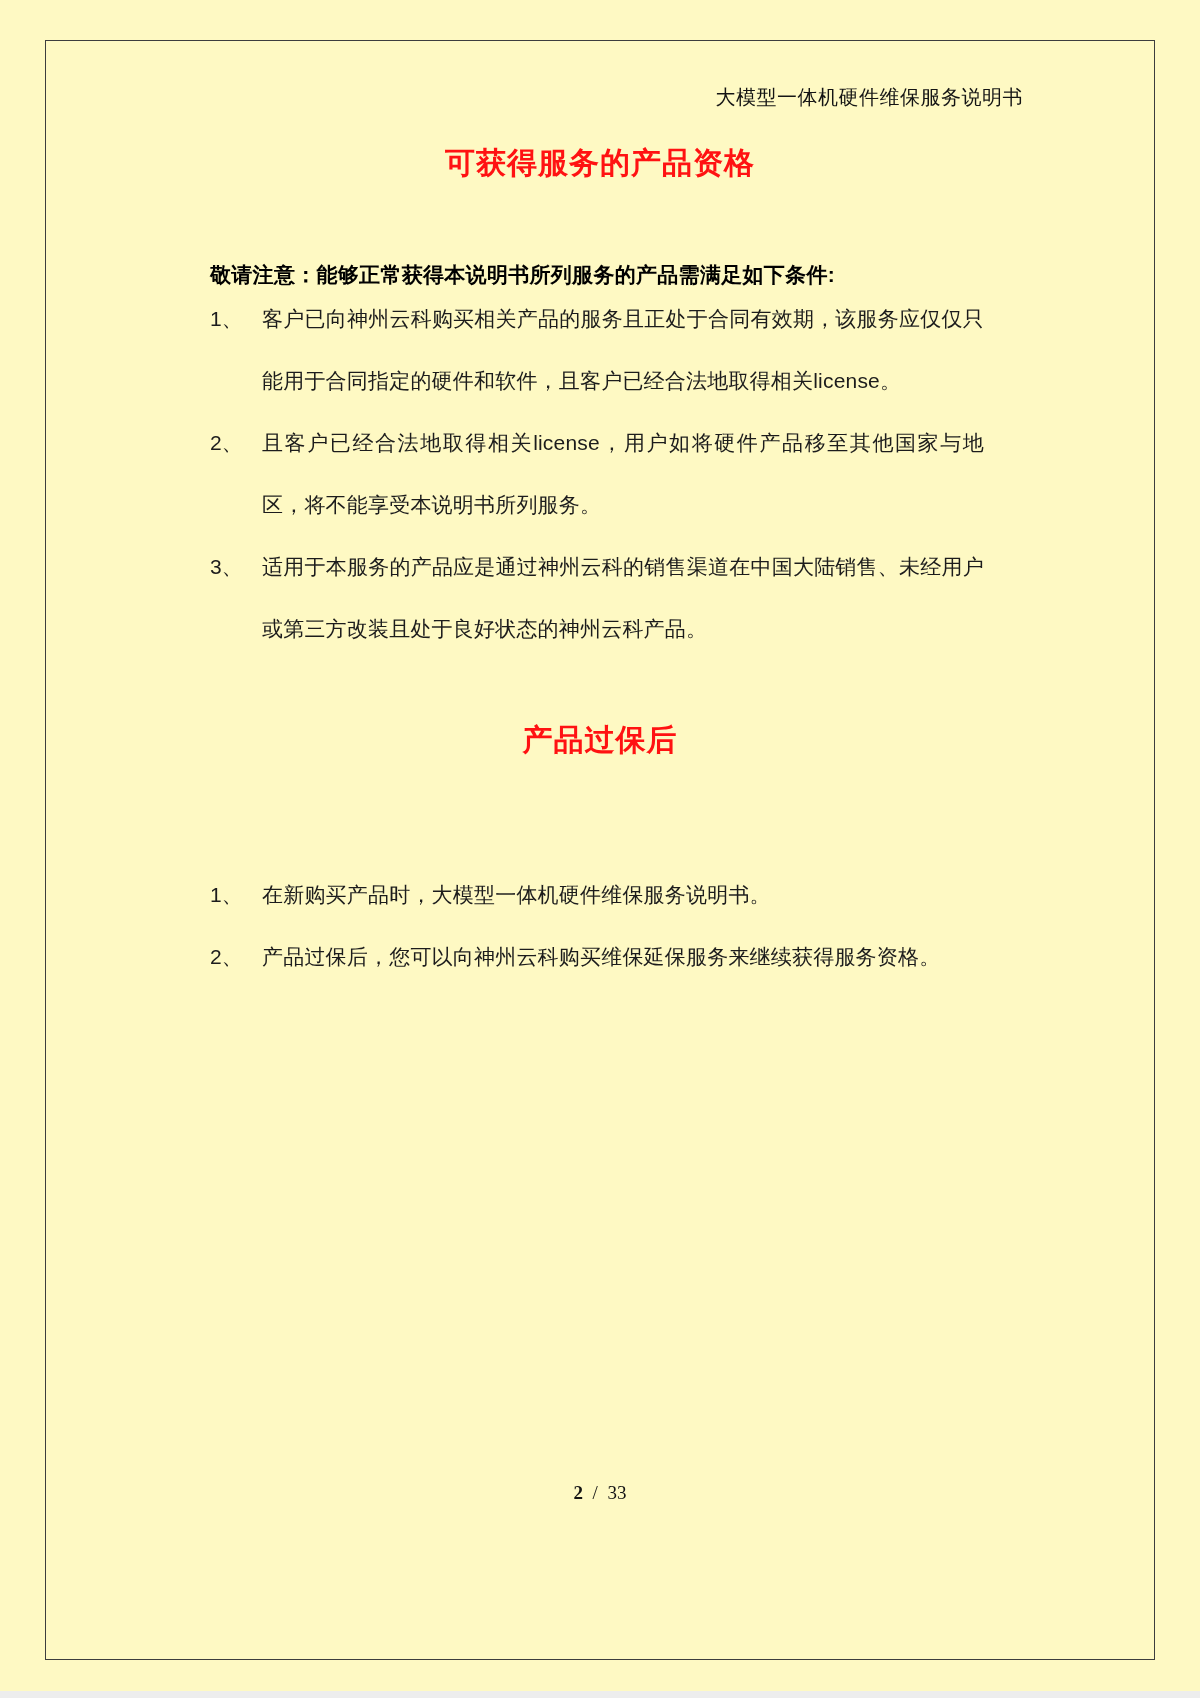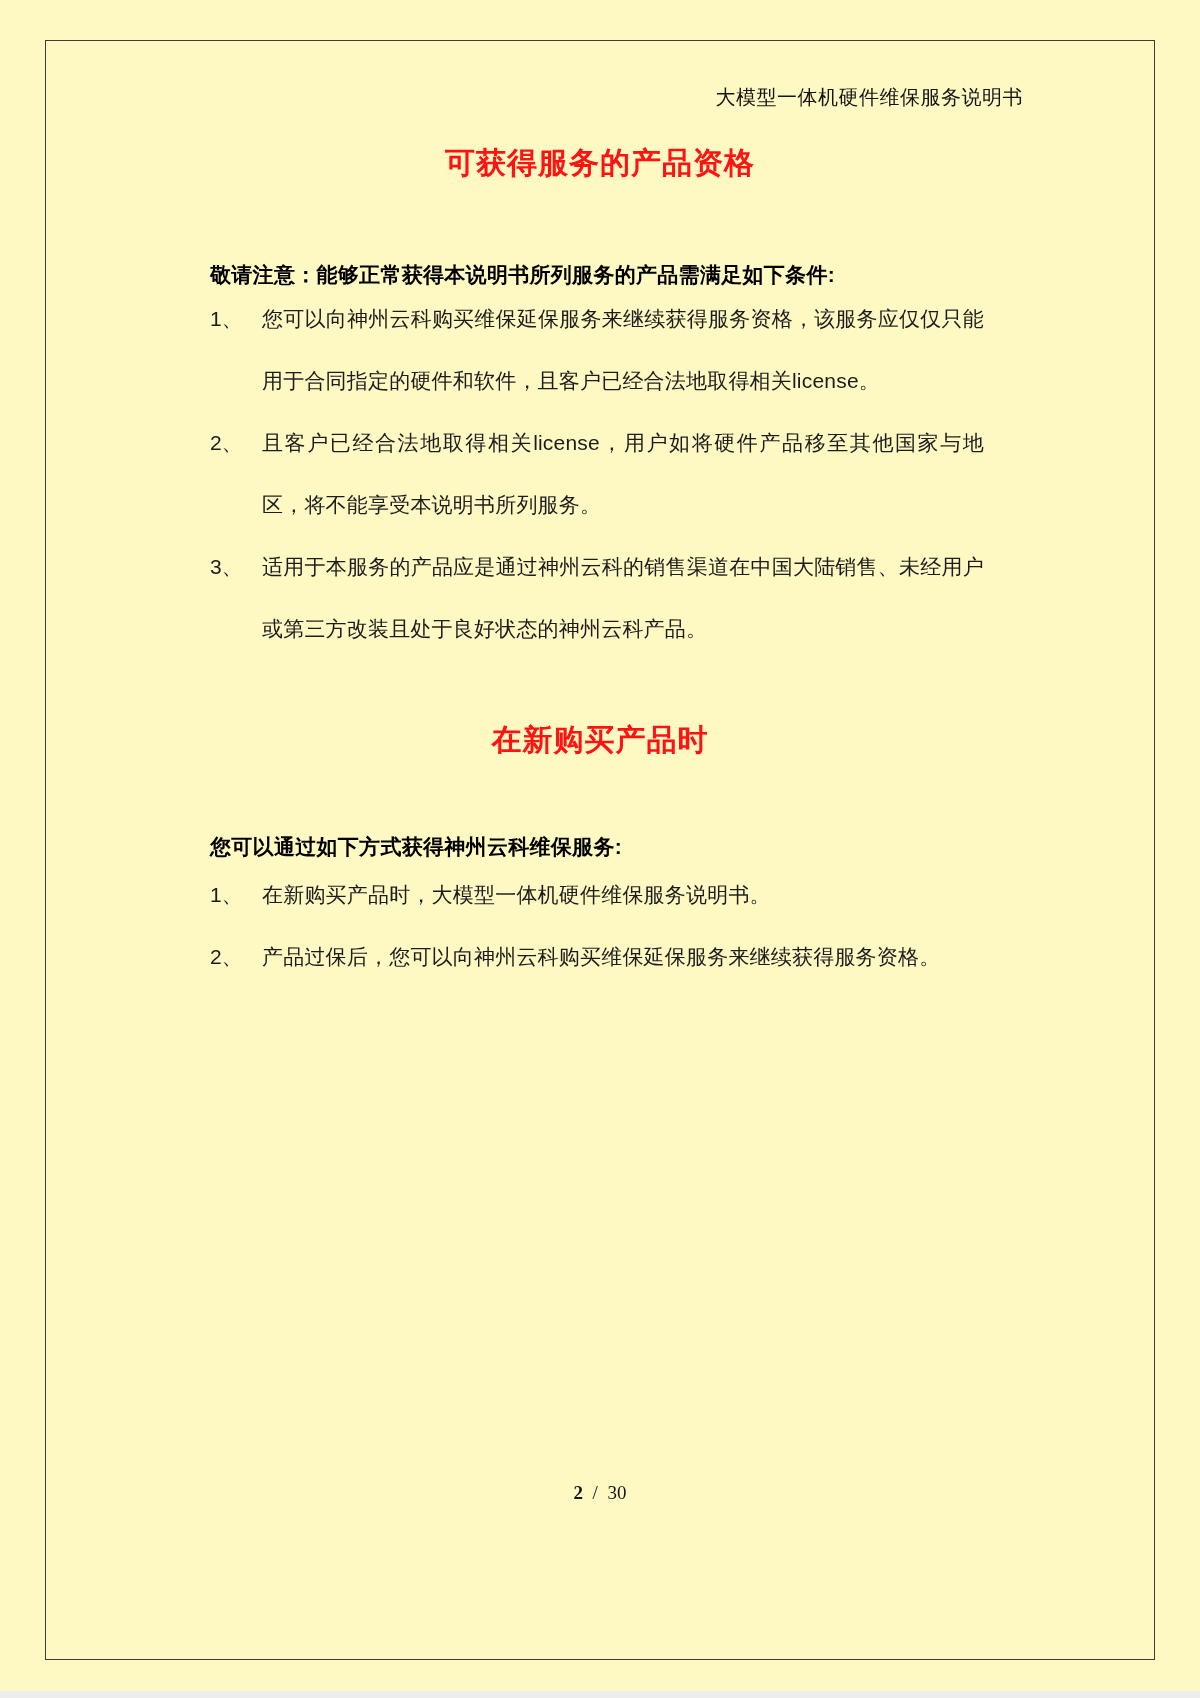--- a/index.html
+++ b/index.html
@@ -113,48 +113,47 @@
 
   <div class="doc-header">大模型一体机硬件维保服务说明书</div>
 
   <h1 class="section-title title-1" style="color:#ff1212;">可获得服务的产品资格</h1>
 
   <p class="intro intro-1">敬请注意：能够正常获得本说明书所列服务的产品需满足如下条件:</p>
 
   <div class="num-list list-1">
     <div class="list-item">
       <span class="item-num">1、</span>
-      <span class="item-text">您可以向神州云科购买维保延保服务来继续获得服务资格，该服务应仅仅只能用于合同指定的硬件和软件，且客户已经合法地取得相关license。</span>
+      <span class="item-text">客户已向神州云科购买相关产品的服务且正处于合同有效期，该服务应仅仅只能用于合同指定的硬件和软件，且客户已经合法地取得相关license。</span>
     </div>
     <div class="list-item">
       <span class="item-num">2、</span>
       <span class="item-text">且客户已经合法地取得相关license，用户如将硬件产品移至其他国家与地区，将不能享受本说明书所列服务。</span>
     </div>
     <div class="list-item">
       <span class="item-num">3、</span>
       <span class="item-text">适用于本服务的产品应是通过神州云科的销售渠道在中国大陆销售、未经用户或第三方改装且处于良好状态的神州云科产品。</span>
     </div>
   </div>
 
-  <h1 class="section-title title-2" style="color:#ff1212;">在新购买产品时</h1>
+  <h1 class="section-title title-2" style="color:#ff1212;">产品过保后</h1>
 
-  <p class="intro intro-2">您可以通过如下方式获得神州云科维保服务:</p>
 
   <div class="num-list list-2">
     <div class="list-item">
       <span class="item-num">1、</span>
       <span class="item-text">在新购买产品时，大模型一体机硬件维保服务说明书。</span>
     </div>
     <div class="list-item">
       <span class="item-num">2、</span>
       <span class="item-text">产品过保后，您可以向神州云科购买维保延保服务来继续获得服务资格。</span>
     </div>
   </div>
 
   <div class="doc-footer">
     <span class="cur">2</span>
     <span>&nbsp;</span><span>/</span><span>&nbsp;</span>
-    <span>30</span>
+    <span>33</span>
   </div>
 
   <div class="bottom-strip"></div>
 
 </div>
 
 </body></html>

